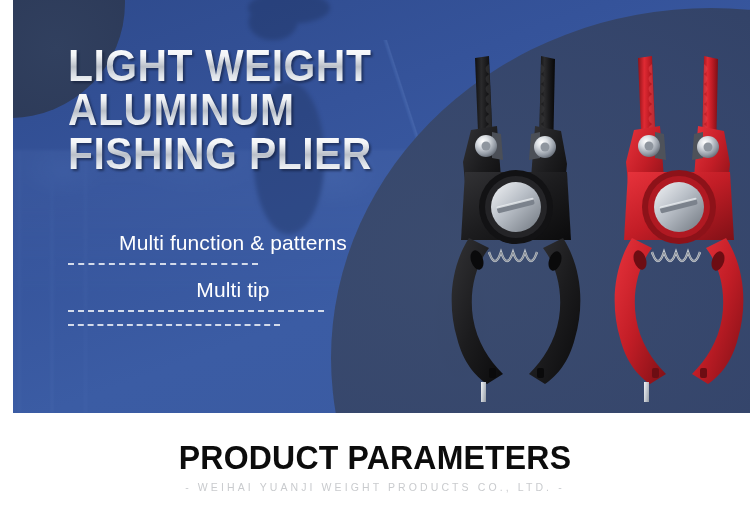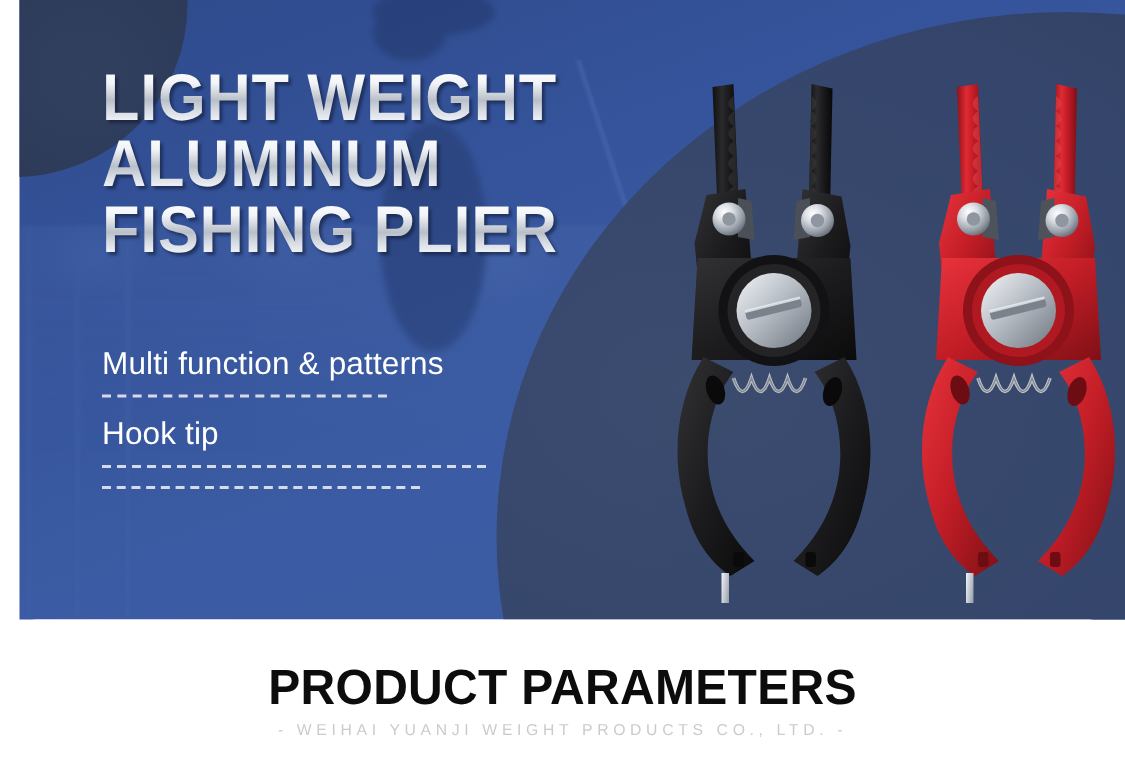--- a/index.html
+++ b/index.html
@@ -80,38 +80,37 @@
     background:linear-gradient(180deg,#ffffff 0%,#f2f4f7 26%,#b9bfc8 52%,#d8dde4 68%,#f6f8fa 88%,#c9cfd7 100%);
     -webkit-background-clip:text; background-clip:text;
     -webkit-text-fill-color:transparent; color:transparent;
     filter:drop-shadow(2px 2px 1px rgba(12,22,48,.55));
   }
 
   
   .features{ position:absolute; left:55px; top:230px; width:330px; }
   .feat-label{
     color:#ffffff; font-size:21px; line-height:26px; font-weight:normal;
-    letter-spacing:.1px; white-space:nowrap;
+    letter-spacing:.1px; white-space:nowrap;text-align:center;
   }
   .feat-rule{
     height:0; border-top:2px dashed rgba(255,255,255,.78);
     margin:7px 0 12px 0;
   }
   .feat:nth-child(1) .feat-rule{ width:190px; }
   .feat:nth-child(2) .feat-rule{ width:256px; }
   .feat:nth-child(3) .feat-rule{ width:212px; }
 
   
   .plier{ position:absolute; }
 
   
   #footer{
     position:absolute; left:0; top:413px; width:750px; height:94px;
     background:#ffffff;
-    border-radius:24px;
   }
   .footer-title{
     position:absolute; left:0; top:26px; width:750px; text-align:center;
     font-size:33px; font-weight:bold; color:#0c0c0c;
     letter-spacing:.2px; font-stretch:condensed;
     transform:scaleX(.97);
   }
   .footer-sub{
     position:absolute; left:0; top:68px; width:750px; text-align:center;
     font-size:10.5px; color:#c9cbce; letter-spacing:3.1px;
@@ -138,21 +137,21 @@
     <span class="hl">ALUMINUM</span>
     <span class="hl">FISHING PLIER</span>
   </div>
 
   <div class="features">
     <div class="feat">
       <div class="feat-label">Multi function &amp; patterns</div>
       <div class="feat-rule"></div>
     </div>
     <div class="feat">
-      <div class="feat-label">Hook tip</div>
+      <div class="feat-label">Multi tip</div>
       <div class="feat-rule"></div>
     </div>
     <div class="feat">
       <div class="feat-rule"></div>
     </div>
   </div>
 
   <div class="plier" id="plier-black" style="left:432px; top:52px; width:160px; height:350px;">
     <svg width="160" height="350" viewBox="0 0 160 350">
       <defs>

